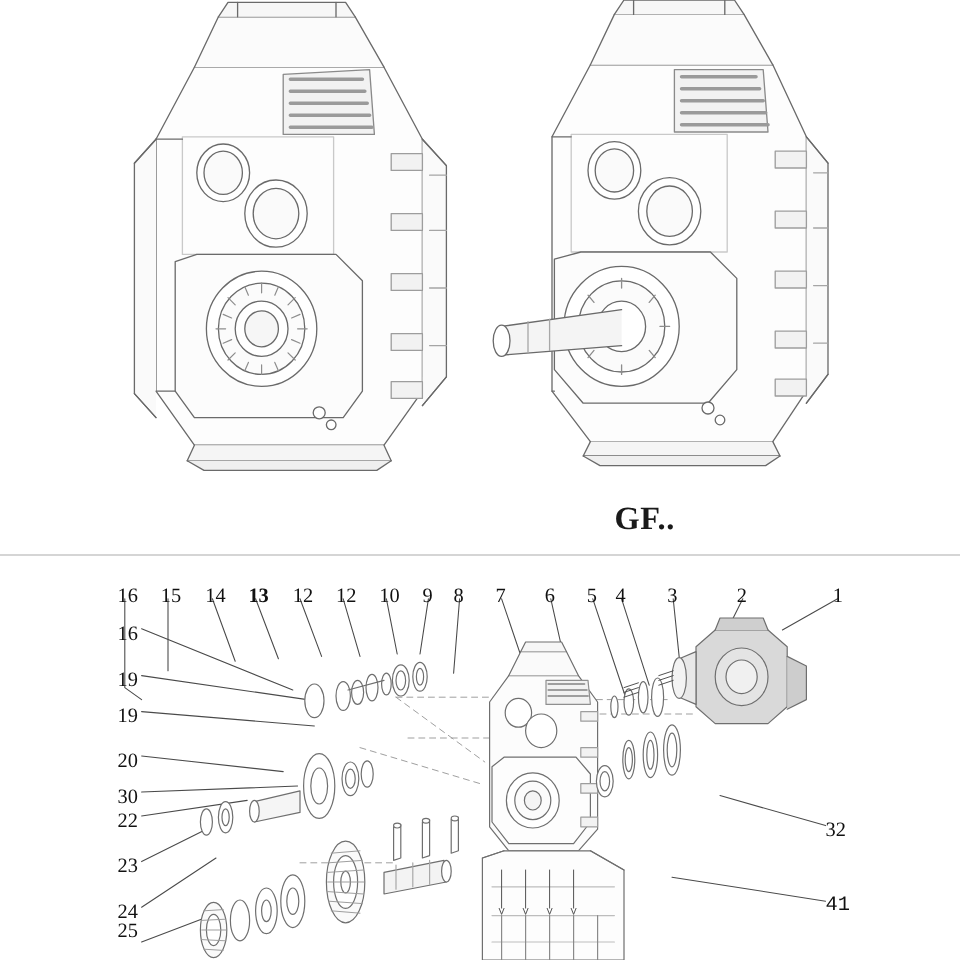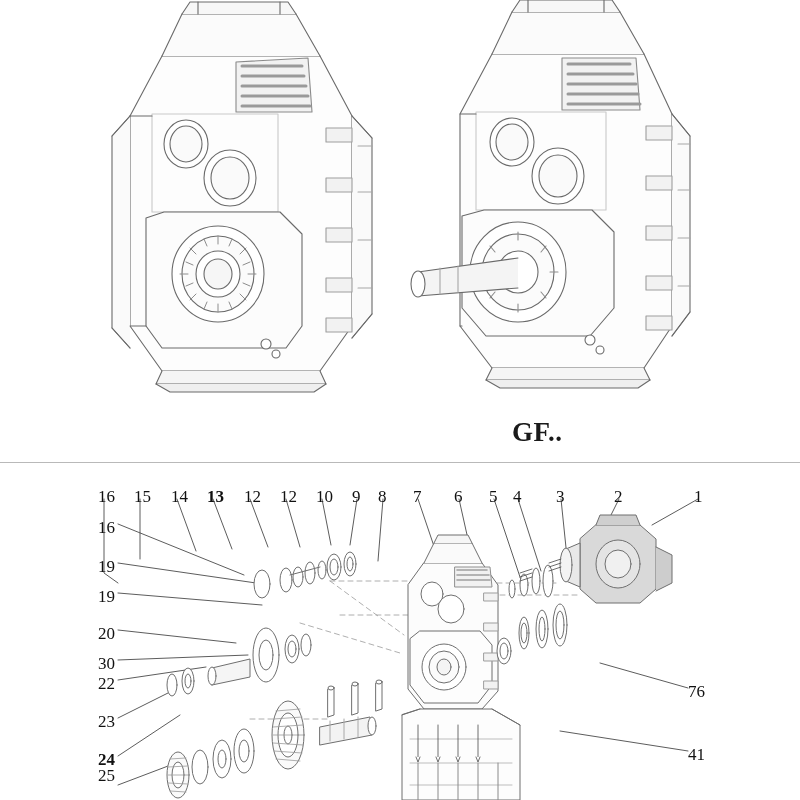--- a/index.html
+++ b/index.html
@@ -362,19 +362,19 @@
     <div class="callout" style="left:614px; top:24px;">2</div>
     <div class="callout" style="left:694px; top:24px;">1</div>
 
     <div class="callout" style="left:98px; top:55px;">16</div>
     <div class="callout" style="left:98px; top:94px;">19</div>
     <div class="callout" style="left:98px; top:124px;">19</div>
     <div class="callout" style="left:98px; top:161px;">20</div>
     <div class="callout" style="left:98px; top:191px;">30</div>
     <div class="callout" style="left:98px; top:211px;">22</div>
     <div class="callout" style="left:98px; top:249px;">23</div>
-    <div class="callout" style="left:98px; top:287px;font-weight:bold;">24</div>
+    <div class="callout" style="left:98px; top:287px;">24</div>
     <div class="callout" style="left:98px; top:303px;">25</div>
 
-    <div class="callout" style="left:688px; top:219px;">76</div>
-    <div class="callout" style="left:688px; top:282px;">41</div>
+    <div class="callout" style="left:688px; top:219px;">32</div>
+    <div class="callout" style="left:688px; top:282px;font-family:Liberation Mono, monospace;">41</div>
   </div>
 </div>
 
 </body></html>

